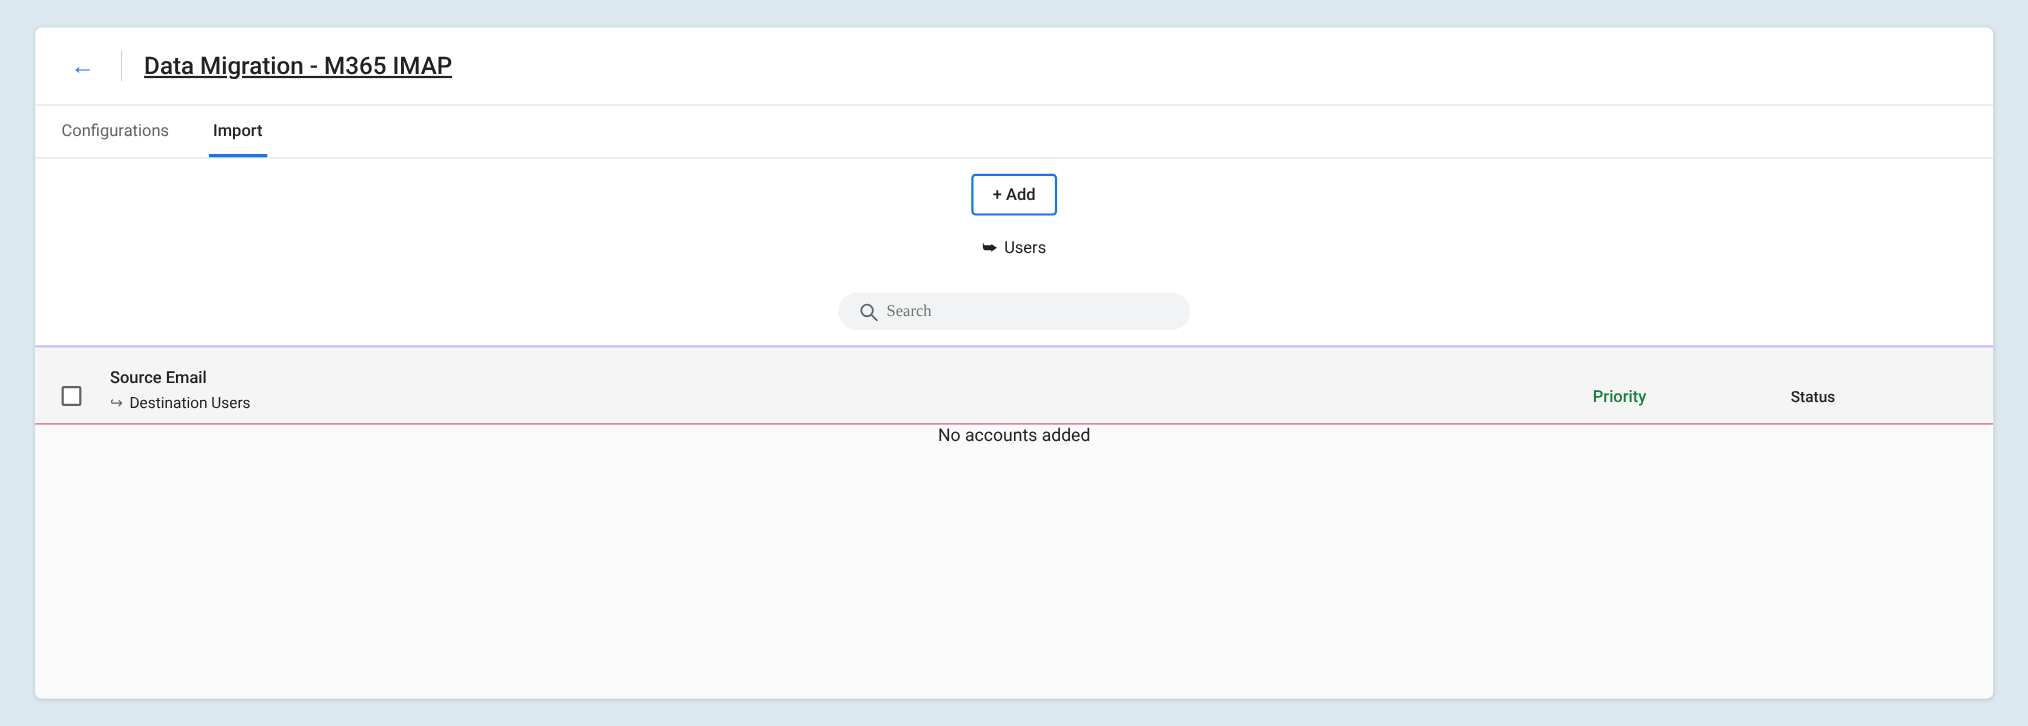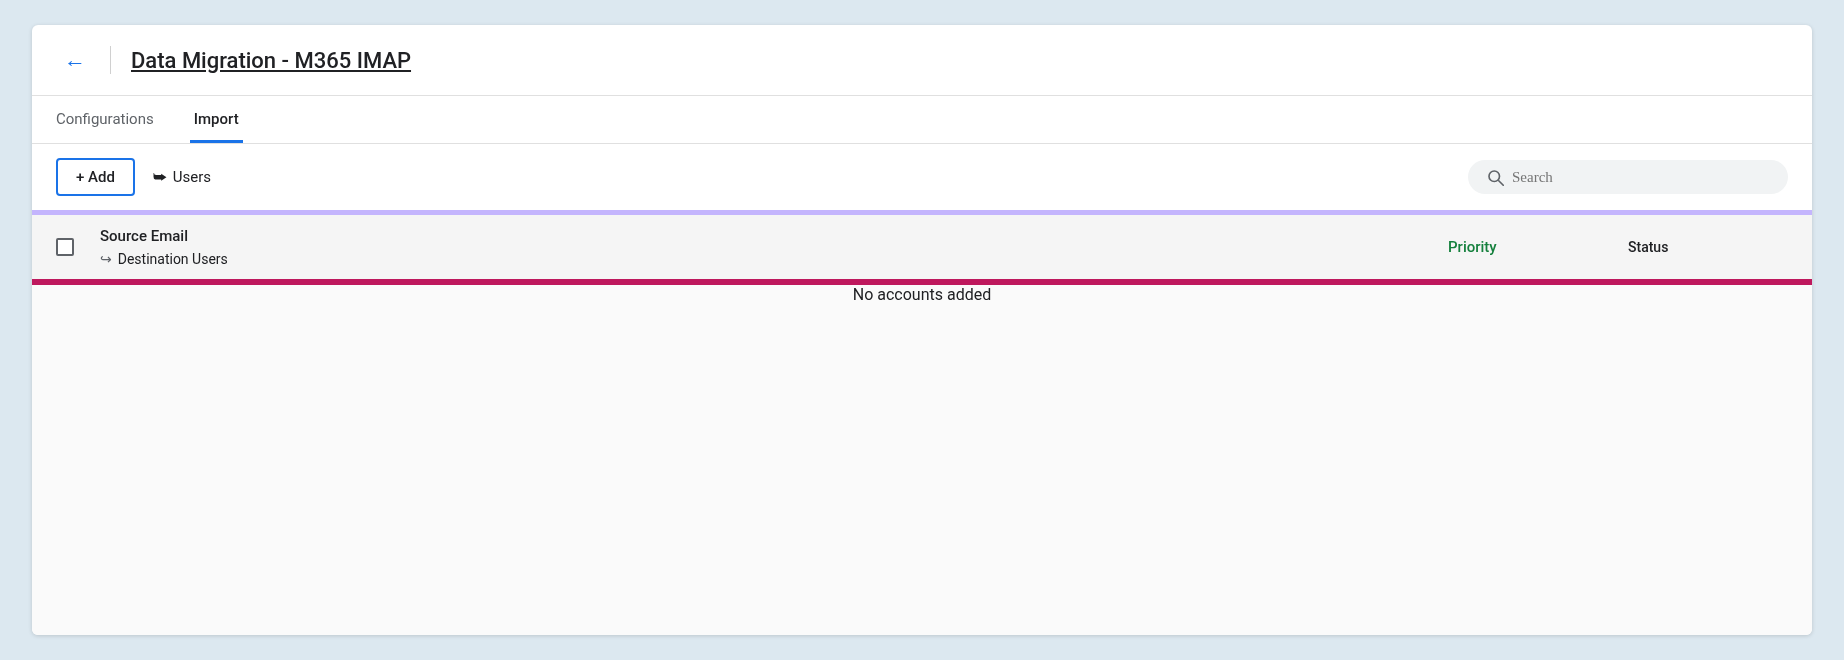--- a/index.html
+++ b/index.html
@@ -84,21 +84,23 @@
       color: #202124;
       border-bottom: 3px solid #1a73e8;
       font-weight: 500;
     }
 
     
     .toolbar {
       display: flex;
       align-items: center;
       padding: 14px 24px;
-      border-bottom: 5px solid #c4b5fd;
+      border-bottom: 2px solid #c4b5fd;
+      gap: 12px;
+      flex-direction: column;
     }
 
     .add-button {
       display: flex;
       align-items: center;
       gap: 6px;
       padding: 8px 18px;
       border: 2px solid #1a73e8;
       background: #ffffff;
       border-radius: 4px;
@@ -151,23 +153,23 @@
 
     
     .table-container {
       flex: 1;
       display: flex;
       flex-direction: column;
     }
 
     .table-header {
       display: flex;
-      align-items: center;
+      align-items: flex-end;
       background: #f5f5f5;
-      border-bottom: 6px solid #be185d;
+      border-bottom: 1px solid #be185d;
       padding: 0 24px;
       min-height: 70px;
     }
 
     .checkbox-col {
       display: flex;
       align-items: center;
       padding: 16px 12px 16px 0;
       width: 44px;
     }

